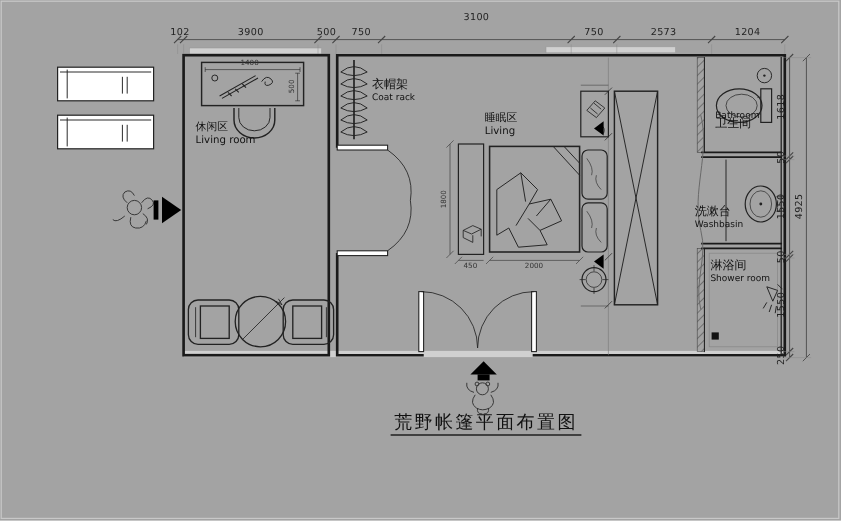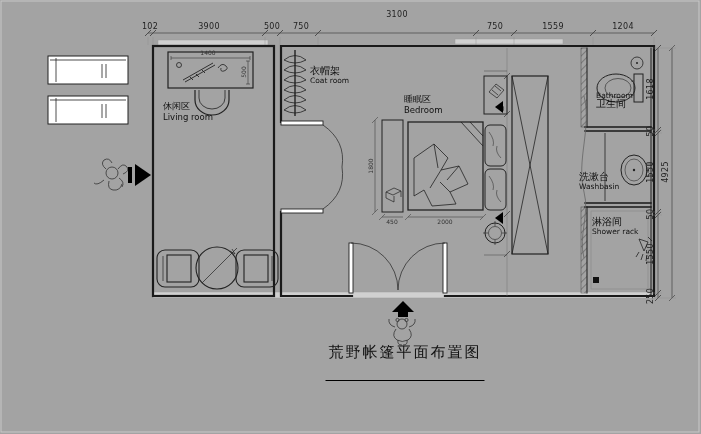--- a/index.html
+++ b/index.html
@@ -12,21 +12,21 @@
   .c{transform:translate(-50%,0);}
   .rot{transform:translate(-50%,-50%) rotate(-90deg);}
   .dim{font-size:8px;letter-spacing:0.3px;color:#222;}
   .dim-s{font-size:6px;color:#333;}
   .zh{font-size:9px;}
   .en{font-size:8.5px;}
   .zh-s{font-size:10px;}
   .en-s{font-size:7.5px;}
   .title{
     font-size:15px;letter-spacing:2px;transform:translate(-50%,0);
-    border-bottom:1.5px solid #000;padding:0 3px 20px;
+    border-bottom:1.5px solid #000;padding:0 3px 2px;
   }
 </style>
 </head>
 <body>
 
 <div id="stage">
 
 <svg width="701" height="434" viewBox="0 0 701 434">
   <defs>
     <pattern id="h" width="5" height="5" patternUnits="userSpaceOnUse" patternTransform="rotate(45)">
@@ -212,50 +212,50 @@
     </g>
   </g>
 </svg>
 
   <div class="lbl dim c" style="left:150px;top:23px">102</div>
   <div class="lbl dim c" style="left:209px;top:23px">3900</div>
   <div class="lbl dim c" style="left:272px;top:23px">500</div>
   <div class="lbl dim c" style="left:301px;top:23px">750</div>
   <div class="lbl dim c" style="left:397px;top:11px">3100</div>
   <div class="lbl dim c" style="left:495px;top:23px">750</div>
-  <div class="lbl dim c" style="left:553px;top:23px">1559</div>
+  <div class="lbl dim c" style="left:553px;top:23px">2573</div>
   <div class="lbl dim c" style="left:623px;top:23px">1204</div>
 
   <div class="lbl dim rot" style="left:651px;top:89px">1618</div>
   <div class="lbl dim rot" style="left:651px;top:131px">50</div>
   <div class="lbl dim rot" style="left:651px;top:172px">1550</div>
   <div class="lbl dim rot" style="left:651px;top:214px">50</div>
   <div class="lbl dim rot" style="left:651px;top:254px">1550</div>
   <div class="lbl dim rot" style="left:651px;top:296px">250</div>
   <div class="lbl dim rot" style="left:666px;top:172px">4925</div>
 
   <div class="lbl dim-s c" style="left:208px;top:50px">1400</div>
   <div class="lbl dim-s rot" style="left:244px;top:72px">500</div>
   <div class="lbl dim-s rot" style="left:371px;top:166px">1800</div>
   <div class="lbl dim-s c" style="left:445px;top:219px">2000</div>
   <div class="lbl dim-s c" style="left:392px;top:219px">450</div>
 
   <div class="lbl zh" style="left:163px;top:102px">休闲区</div>
   <div class="lbl en" style="left:163px;top:113px">Living room</div>
 
   <div class="lbl zh-s" style="left:310px;top:66px">衣帽架</div>
-  <div class="lbl en-s" style="left:310px;top:77px">Coat room</div>
+  <div class="lbl en-s" style="left:310px;top:77px">Coat rack</div>
 
   <div class="lbl zh" style="left:404px;top:95px">睡眠区</div>
-  <div class="lbl en" style="left:404px;top:106px">Bedroom</div>
+  <div class="lbl en" style="left:404px;top:106px">Living</div>
 
   <div class="lbl zh-s" style="left:596px;top:99px">卫生间</div>
   <div class="lbl en-s" style="left:596px;top:92px">Bathroom</div>
 
   <div class="lbl zh-s" style="left:579px;top:172px">洗漱台</div>
   <div class="lbl en-s" style="left:579px;top:183px">Washbasin</div>
 
   <div class="lbl zh-s" style="left:592px;top:217px">淋浴间</div>
-  <div class="lbl en-s" style="left:592px;top:228px">Shower rack</div>
+  <div class="lbl en-s" style="left:592px;top:228px">Shower room</div>
 
   <div class="lbl title" style="left:405px;top:345px">荒野帐篷平面布置图</div>
 
 </div>
 
 </body></html>

